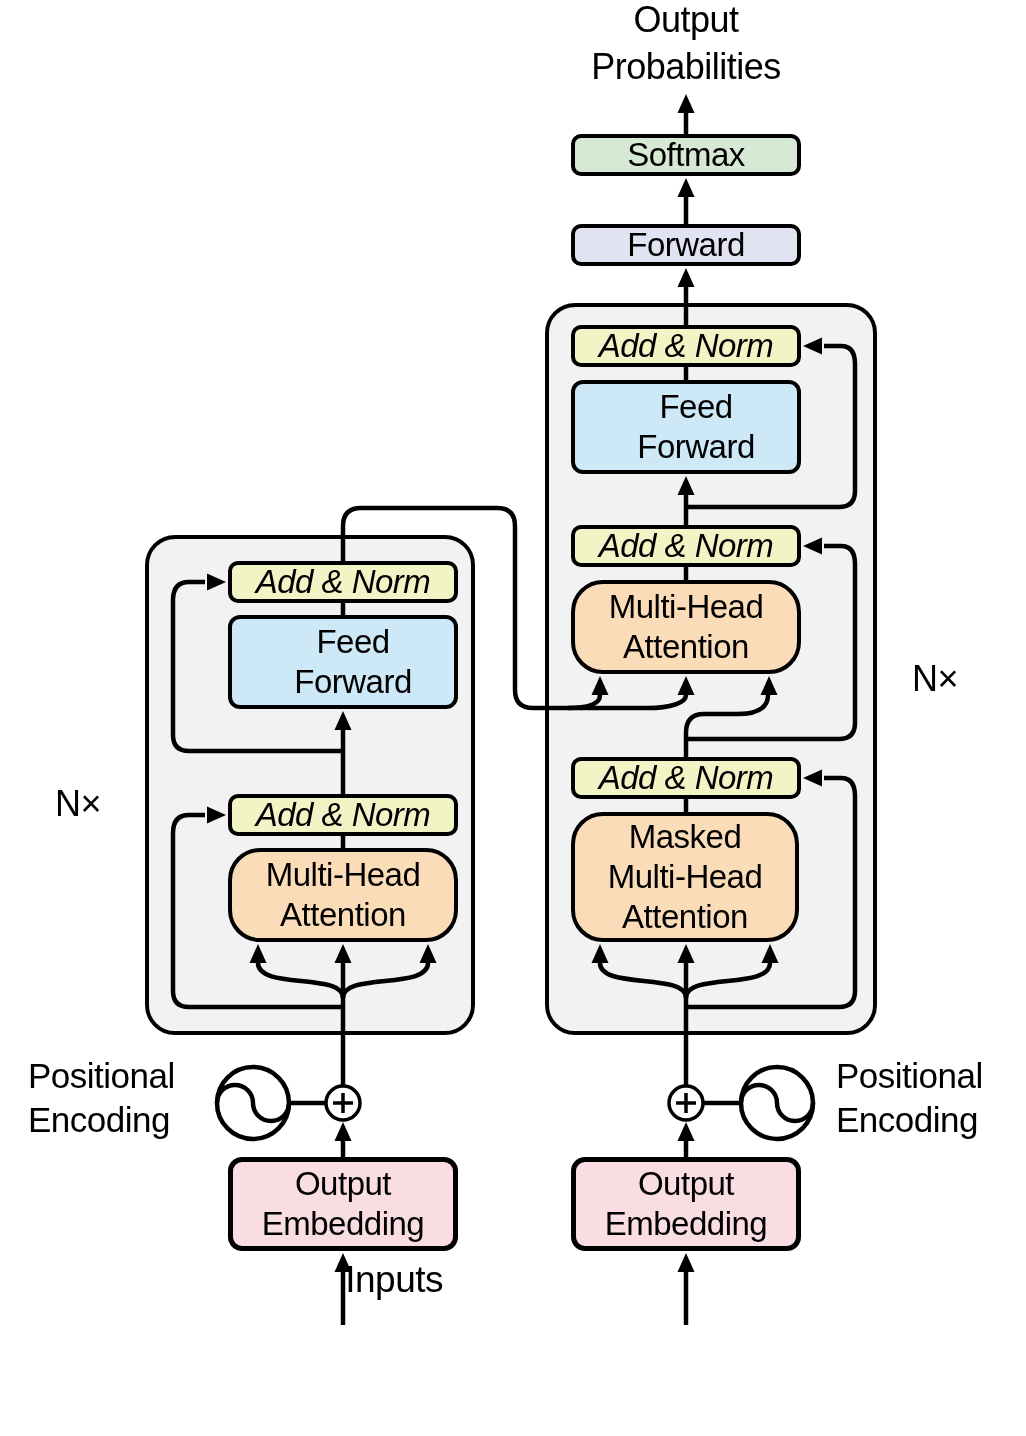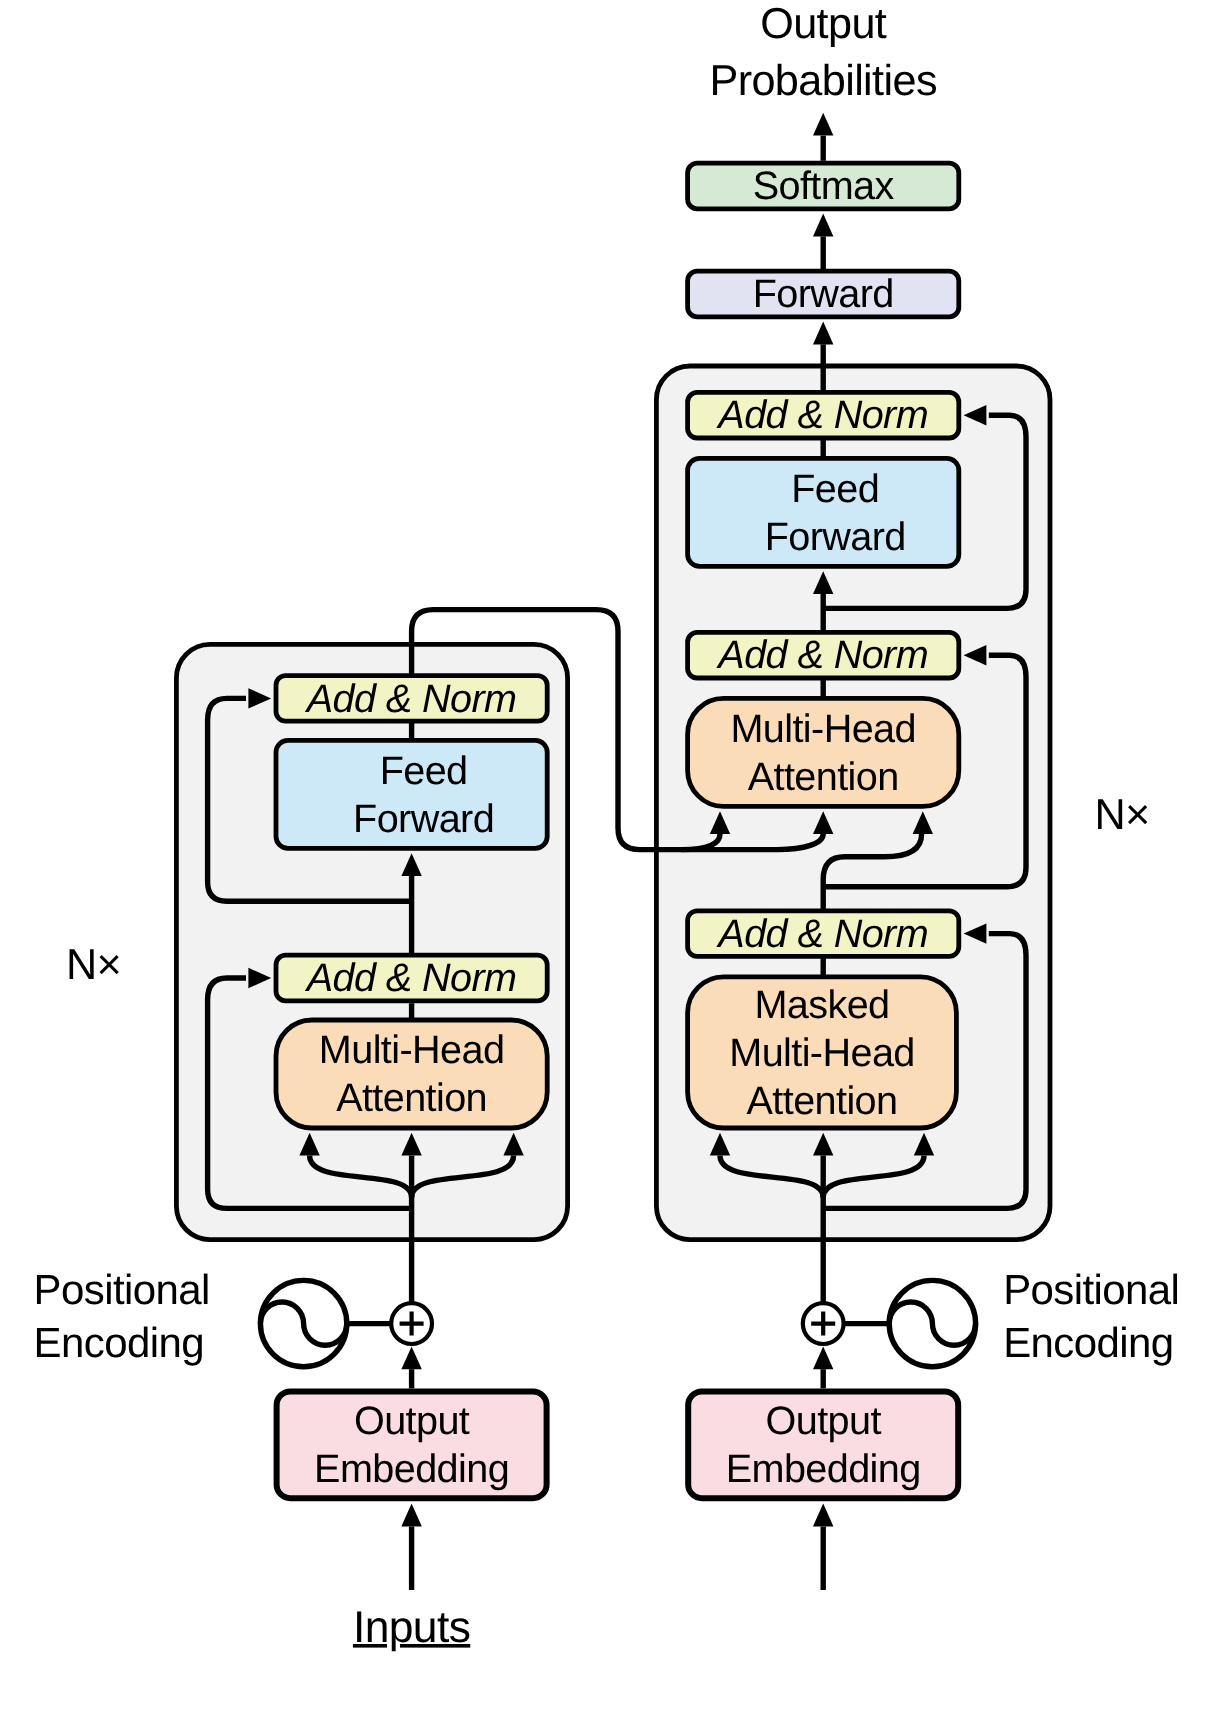--- a/index.html
+++ b/index.html
@@ -41,21 +41,21 @@
   .b-enc-an-u{left:228px;top:561px;width:230px;height:42px;}
   .b-enc-ff{left:228px;top:615px;width:230px;height:94px;}
   .b-enc-an-l{left:228px;top:794px;width:230px;height:42px;}
   .b-enc-mha{left:228px;top:848px;width:230px;height:94px;}
   .b-in-emb{left:228px;top:1157px;width:230px;height:94px;}
   .b-out-emb{left:571px;top:1157px;width:230px;height:94px;}
 
   
   .label{position:absolute;z-index:3;white-space:pre-line;letter-spacing:-0.5px;}
   .l-outprob{left:511px;top:-4px;width:350px;text-align:center;font-size:36px;line-height:47px;}
-  .l-inputs{left:243px;top:1333px;width:200px;text-align:center;font-size:37px;line-height:45px;text-decoration:underline;}
+  .l-inputs{left:243px;top:1257px;width:200px;text-align:right;font-size:37px;line-height:45px;}
   .l-outputs{left:536px;top:1333px;width:300px;text-align:center;font-size:37px;line-height:45px;}
   .l-pe-left{left:28px;top:1054px;width:230px;text-align:left;font-size:35px;line-height:44px;}
   .l-pe-right{left:836px;top:1054px;width:230px;text-align:left;font-size:35px;line-height:44px;}
   .l-nx-left{left:33px;top:783px;width:90px;text-align:center;font-size:36px;}
   .l-nx-right{left:890px;top:658px;width:90px;text-align:center;font-size:36px;}
 </style>
 </head>
 <body>
 
 <div class="canvas">

